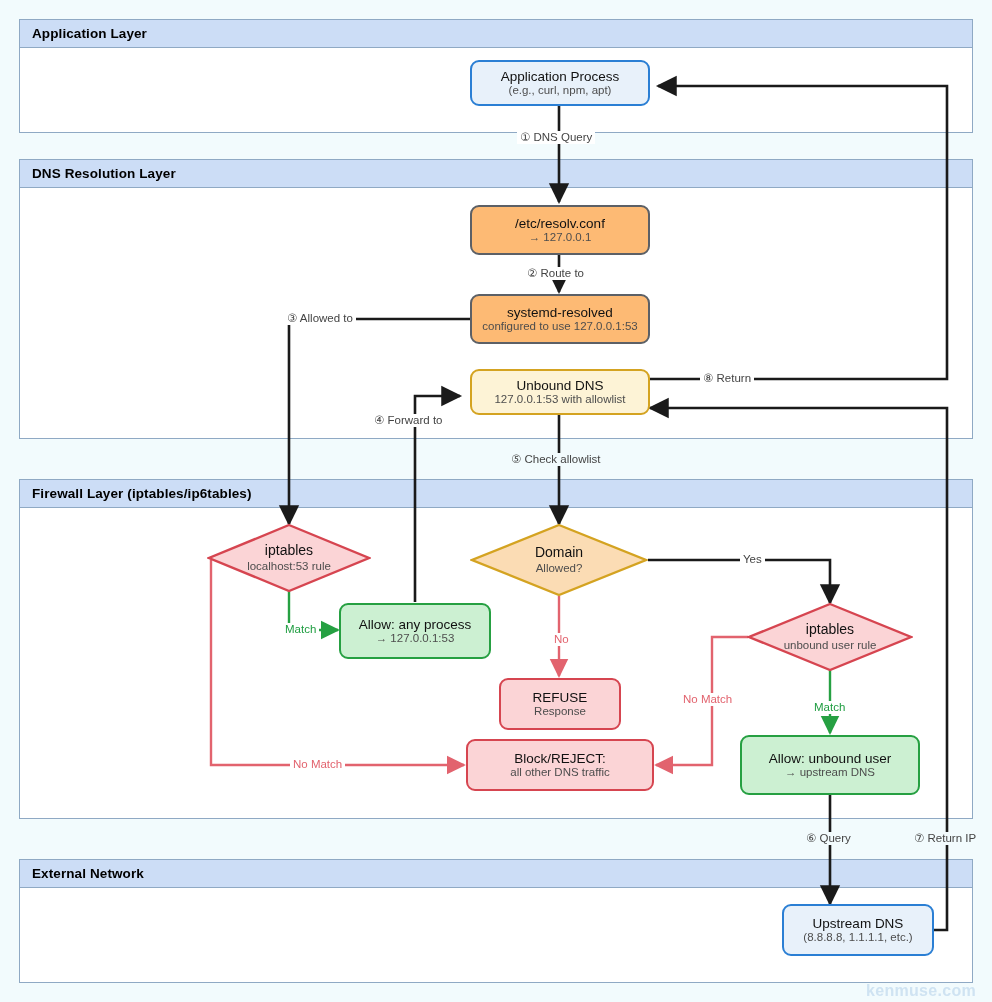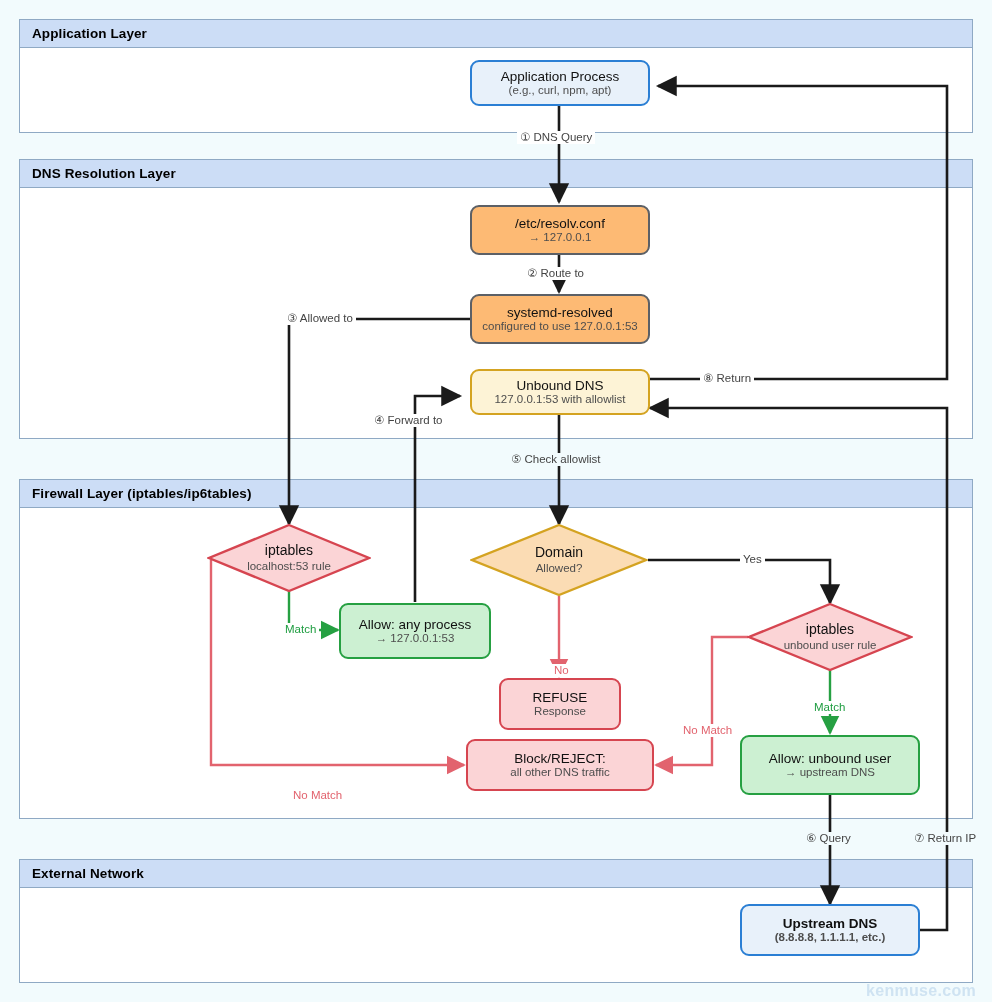--- a/index.html
+++ b/index.html
@@ -73,21 +73,21 @@
     font-size:11.5px;
     color:#555;
     background:#ffffff;
     padding:0 3px;
     white-space:nowrap;
     line-height:13px;
     z-index:5;
   }
   .edge-label.on-tint{background:#f2fbfd;}
   .edge-label.green{color:#1f9d41;}
-  .edge-label.red{color:#e2636e;margin-top:31px;}
+  .edge-label.red{color:#e2636e;}
   .edge-label.dark{color:#444;}
 
   .watermark{
     position:absolute;
     right:16px;bottom:2px;
     font-size:16px;
     color:#cfe3f2;
     font-weight:bold;
     letter-spacing:.3px;
     z-index:1;
@@ -226,21 +226,21 @@
   <div class="node n-red" style="left:466px;top:739px;width:188px;height:52px;">
     <div class="t1">Block/REJECT:</div>
     <div class="t2">all other DNS traffic</div>
   </div>
 
   <div class="node n-green" style="left:740px;top:735px;width:180px;height:60px;">
     <div class="t1">Allow: unbound user</div>
     <div class="t2">→ upstream DNS</div>
   </div>
 
-  <div class="node n-blue" style="left:740px;top:904px;width:180px;height:52px;font-weight:bold;">
+  <div class="node n-blue" style="left:782px;top:904px;width:152px;height:52px;">
     <div class="t1">Upstream DNS</div>
     <div class="t2">(8.8.8.8, 1.1.1.1, etc.)</div>
   </div>
 
   <div class="edge-label dark" style="left:517px;top:131px;">① DNS Query</div>
 
   <div class="edge-label dark" style="left:524px;top:267px;">② Route to</div>
 
   <div class="edge-label dark" style="left:284px;top:312px;">③ Allowed to</div>
 

